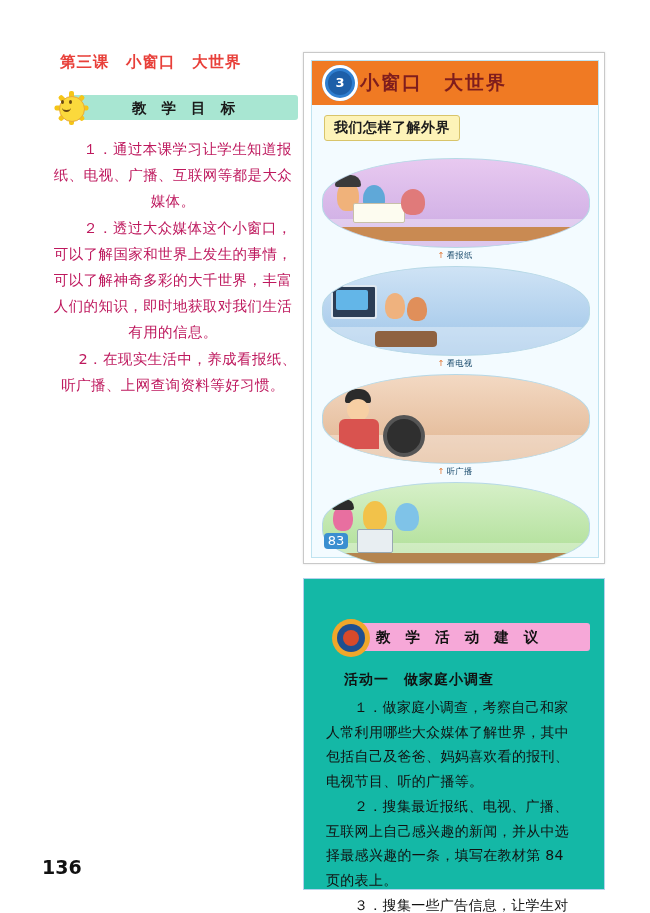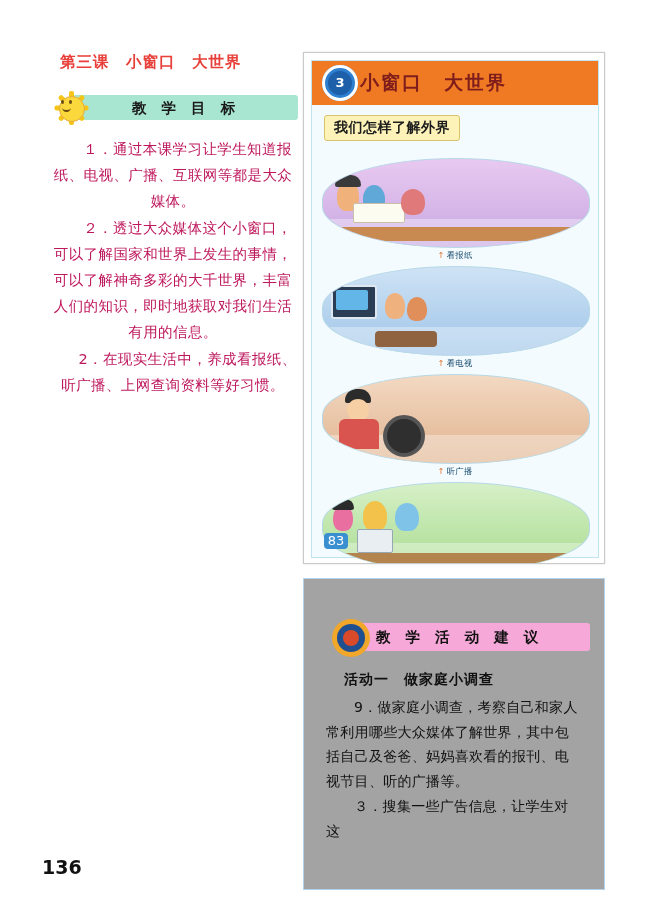--- a/index.html
+++ b/index.html
@@ -284,21 +284,21 @@
     line-height: 16px;
   }
 
   
   .act-panel {
     position: absolute;
     left: 303px;
     top: 578px;
     width: 300px;
     height: 310px;
-    background: #a3a3a3;
+    background: #14b8a6;
     border: 1px solid #b3d2ec;
   }
   .act-banner {
     position: relative;
     margin: 42px 14px 0 14px;
     height: 34px;
   }
   .act-bar {
     position: absolute;
     left: 34px;
@@ -484,20 +484,21 @@
       <div class="act-medal">
         <div class="ring"></div>
         <div class="ring2"></div>
         <div class="ring3"></div>
       </div>
       <div class="act-bar-text">教 学 活 动 建 议</div>
     </div>
 
     <div class="act-body">
       <div class="act-sub">活动一　做家庭小调查</div>
-      <p>9．做家庭小调查，考察自己和家人常利用哪些大众媒体了解世界，其中包括自己及爸爸、妈妈喜欢看的报刊、电视节目、听的广播等。</p>
+      <p>１．做家庭小调查，考察自己和家人常利用哪些大众媒体了解世界，其中包括自己及爸爸、妈妈喜欢看的报刊、电视节目、听的广播等。</p>
+      <p>２．搜集最近报纸、电视、广播、互联网上自己感兴趣的新闻，并从中选择最感兴趣的一条，填写在教材第 84 页的表上。</p>
       <p>３．搜集一些广告信息，让学生对这</p>
     </div>
   </div>
 
   <div class="folio">136</div>
 
 </div>
 
 </body></html>

